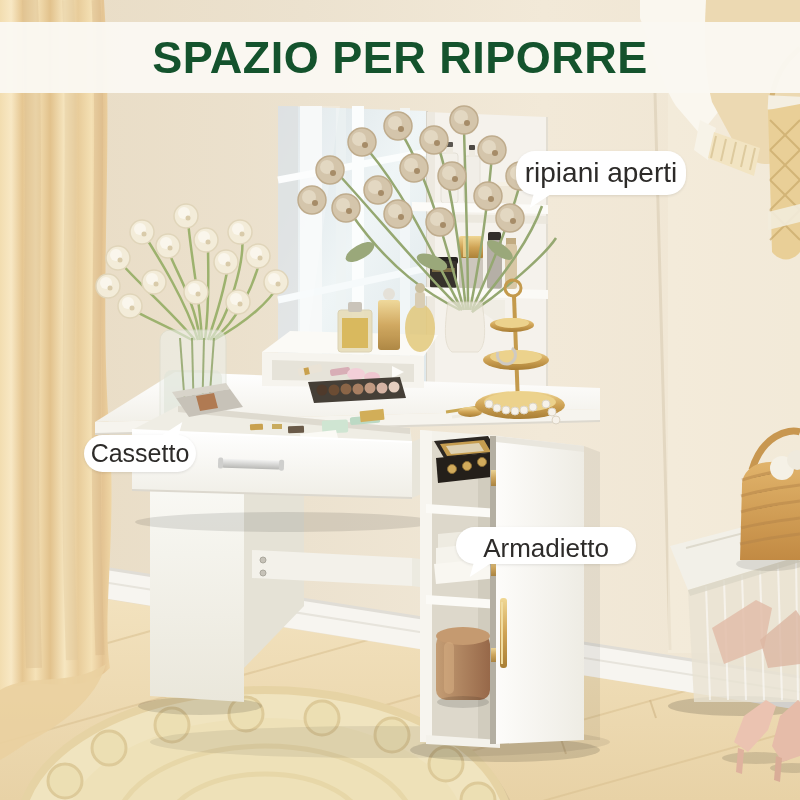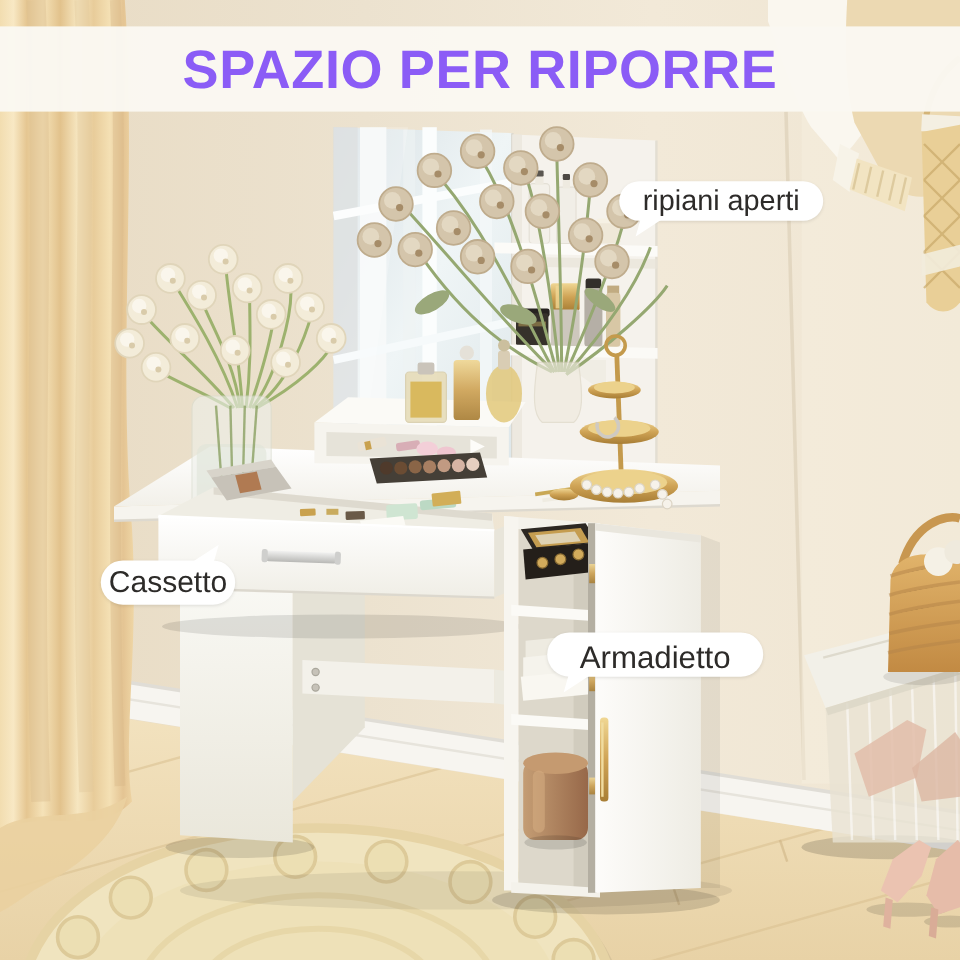--- a/index.html
+++ b/index.html
@@ -1,29 +1,29 @@
 <!DOCTYPE html>
 <html><head>
 <meta charset="utf-8">
 <style>
   html,body{margin:0;padding:0;background:#ddd;}
   #stage{position:relative;width:800px;height:800px;overflow:hidden;
          font-family:"Liberation Sans",sans-serif;background:#ece1cd;}
   #scene-svg{position:absolute;left:0;top:0;}
   .title-band{position:absolute;left:0;top:22px;width:800px;height:71px;
     background:rgba(250,248,242,.97);display:flex;align-items:center;justify-content:center;}
-  .title-band span{font-weight:bold;font-size:45px;letter-spacing:.5px;color:#8b5cf6;}
+  .title-band span{font-weight:bold;font-size:45px;letter-spacing:.5px;color:#14532d;}
   .callout{position:absolute;background:#fff;border-radius:19px;
     display:flex;align-items:center;justify-content:center;
     color:#2d2b29;box-shadow:0 1px 3px rgba(0,0,0,.10);}
   .callout .tail{position:absolute;width:0;height:0;}
   .tail-bl{left:16px;bottom:-13px;border-top:16px solid #fff;border-right:20px solid transparent;transform:skewX(-16deg);}
   .tail-tr{right:16px;top:-13px;border-bottom:16px solid #fff;border-left:20px solid transparent;transform:skewX(-16deg);}
-  #co-shelves{left:516px;top:151px;width:170px;height:33px;font-size:24px;text-align:right;}
-  #co-drawer{left:84px;top:435px;width:112px;height:37px;font-size:25px;margin-top:32px;}
+  #co-shelves{left:516px;top:151px;width:170px;height:44px;font-size:28px;text-align:right;}
+  #co-drawer{left:84px;top:435px;width:112px;height:37px;font-size:25px;}
   #co-cabinet{left:456px;top:527px;width:180px;height:37px;font-size:26px;align-items:flex-end;}
 </style>
 </head>
 <body>
 
 <div id="stage">
 
 <svg id="scene-svg" width="800" height="800" viewBox="0 0 800 800">
 <defs>
   <linearGradient id="wallG" x1="0" y1="0" x2="1" y2="0">

